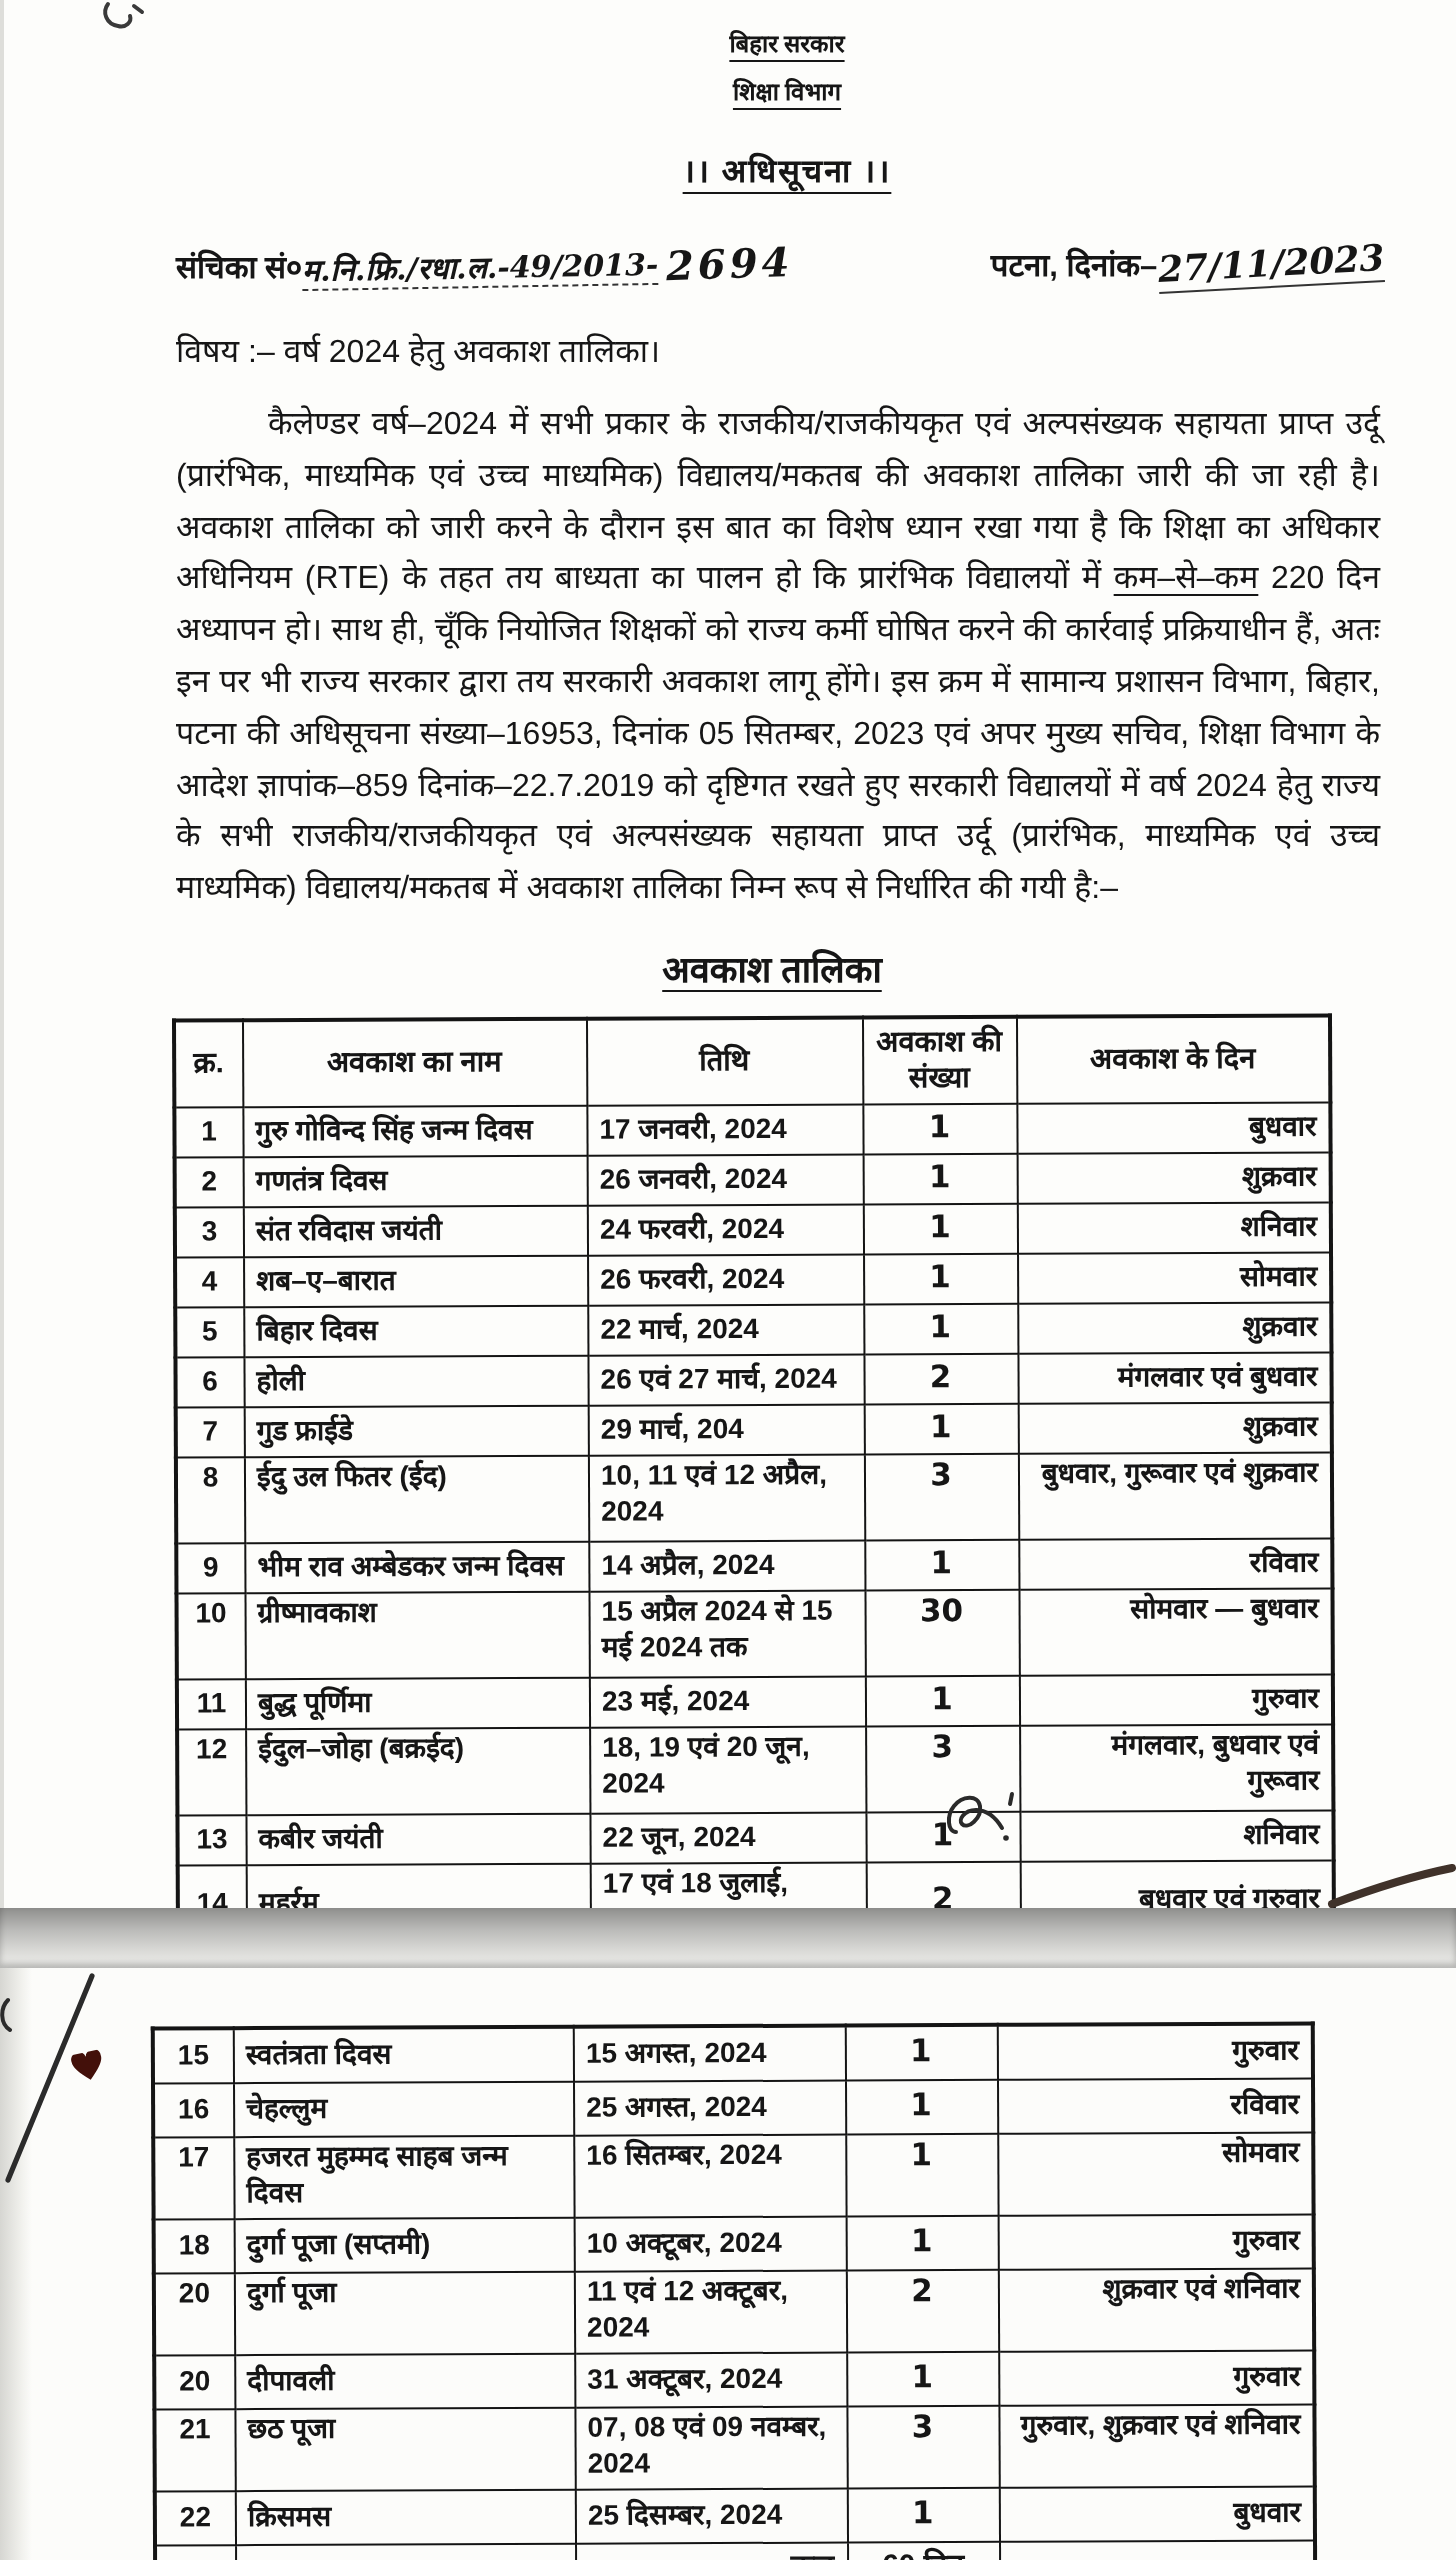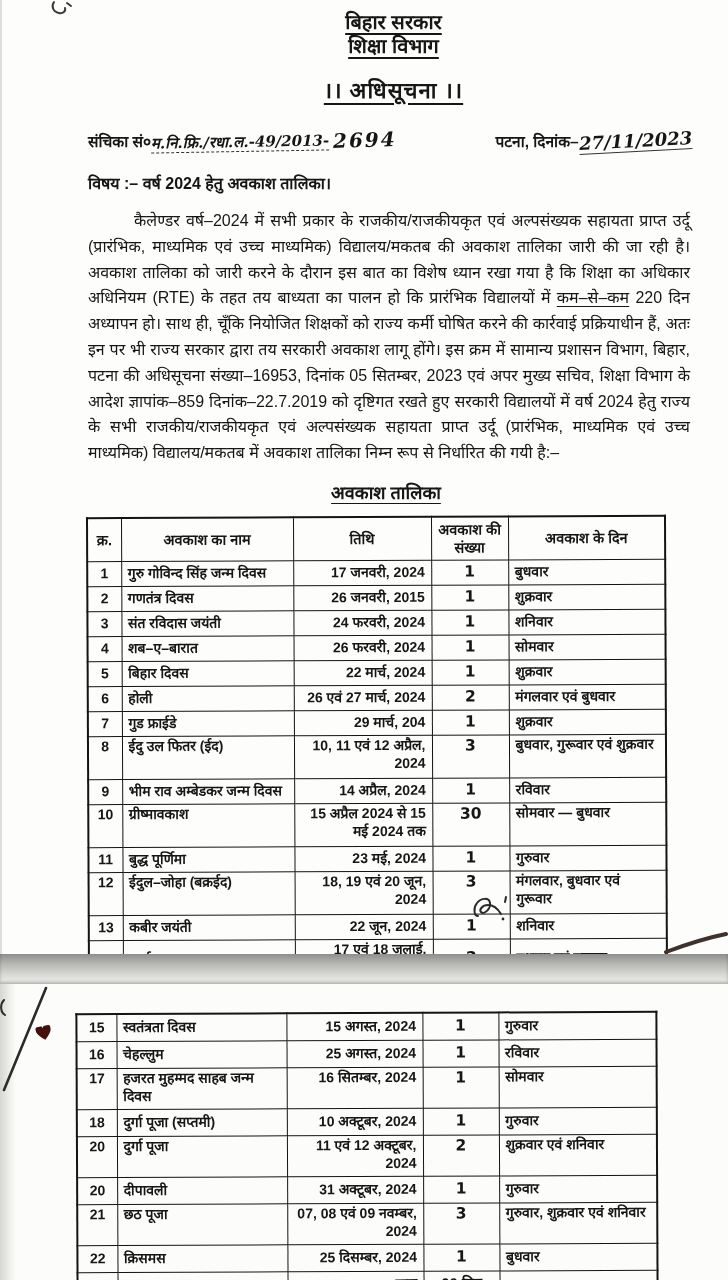--- a/index.html
+++ b/index.html
@@ -8,53 +8,53 @@
   .page{position:absolute;left:0;width:728px;background:#fdfdfb;overflow:hidden;}
   .page1{top:0;height:956px;border-left:2px solid #dededa;}
   .page2{top:984px;height:296px;background:#fcfcfa;}
   .page2-edge{position:absolute;left:0;top:0;width:16px;height:100%;
               background:linear-gradient(90deg,#d6d6d2,#f2f2ee 70%,rgba(255,255,255,0));}
   .separator{position:absolute;top:954px;left:0;width:728px;height:30px;
              background:linear-gradient(180deg,#8f8f8d 0%,#b9b9b7 35%,#d9d9d6 70%,#efefec 100%);
              box-shadow:0 -2px 3px rgba(0,0,0,.25) inset;}
   
   .hdr{padding-top:10px;text-align:center;padding-left:55px;}
-  .hdr .ln{font-weight:bold;font-size:20px;line-height:24px;display:inline-block;
-           text-decoration:underline;text-underline-offset:4px;}
+  .hdr .ln{font-weight:bold;font-size:12px;line-height:24px;display:inline-block;
+           text-decoration:underline;text-underline-offset:4px;font-family:Liberation Serif, serif;}
   .notif{margin-top:16px;text-align:center;padding-left:55px;}
-  .notif span{font-weight:bold;font-size:22px;letter-spacing:1px;
+  .notif span{font-weight:bold;font-size:16px;letter-spacing:1px;
               text-decoration:underline;text-underline-offset:5px;}
   
   .refline{display:flex;justify-content:space-between;align-items:flex-end;
            margin:24px 38px 0 86px;font-size:15.5px;font-weight:bold;}
   .hand{font-family:"DejaVu Serif",serif;font-style:italic;font-weight:bold;}
   .ref-hw{font-size:15px;border-bottom:1.5px dashed #333;transform:rotate(-1deg);display:inline-block;}
   .ref-no{font-size:20px;letter-spacing:2px;transform:rotate(-2deg);display:inline-block;margin-left:4px;}
   .date-hw{font-size:18px;border-bottom:1.5px solid #333;transform:rotate(-3deg);display:inline-block;}
-  .subject{margin:20px 38px 0 86px;font-size:16px;font-weight:bold;}
+  .subject{margin:20px 38px 0 86px;font-size:16px;font-weight:normal;}
   
   .bodytext{margin:14px 40px 0 86px;font-size:16px;font-weight:normal;line-height:25.8px;
             text-align:justify;text-indent:46px;}
   .u-inline{text-decoration:underline;text-underline-offset:3px;}
   .table-title{margin-top:14px;text-align:center;padding-left:40px;}
   .table-title span{font-weight:bold;font-size:18px;text-decoration:underline;text-underline-offset:4px;}
   
   table.holiday{border-collapse:collapse;table-layout:fixed;font-size:14px;font-weight:bold;
                 transform:rotate(-0.25deg);}
   .t1{margin:12px 0 0 85px;width:578px;}
   .t2{margin:28px 0 0 76px;width:580px;transform:rotate(0.15deg);}
   table.holiday th,table.holiday td{border:1.6px solid #141414;padding:1px 6px;line-height:1.25;
                 overflow:hidden;}
   table.holiday{border:2.4px solid #141414;}
   th.h{font-size:14.5px;text-align:center;vertical-align:middle;height:40px;}
   td.c-no{text-align:center;font-size:14px;}
   td.c-name{text-align:left;}
-  td.c-date{text-align:right;border-radius:12px;}
+  td.c-date{text-align:left;border-radius:12px;}
   td.c-cnt{text-align:center;font-size:15.5px;font-family:"DejaVu Sans",sans-serif;}
-  td.c-days{text-align:left;}
+  td.c-days{text-align:right;}
   tr.s td{height:22px;}
   tr.d td{height:40px;vertical-align:top;}
   .t2 tr.s td{height:24px;}
   .t2 tr.d td{height:38px;vertical-align:top;}
   tr.total td{height:22px;}
   td.t-label{text-align:right;font-size:15px;}
   td.t-value{text-align:center;font-size:15px;}
   
   .mark{position:absolute;}
 </style>
@@ -116,21 +116,21 @@
       <tr class="s">
             <td class="c-no">1</td>
             <td class="c-name">गुरु गोविन्द सिंह जन्म दिवस</td>
             <td class="c-date">17 जनवरी, 2024</td>
             <td class="c-cnt">1</td>
             <td class="c-days">बुधवार</td>
           </tr>
       <tr class="s">
             <td class="c-no">2</td>
             <td class="c-name">गणतंत्र दिवस</td>
-            <td class="c-date">26 जनवरी, 2015</td>
+            <td class="c-date">26 जनवरी, 2024</td>
             <td class="c-cnt">1</td>
             <td class="c-days">शुक्रवार</td>
           </tr>
       <tr class="s">
             <td class="c-no">3</td>
             <td class="c-name">संत रविदास जयंती</td>
             <td class="c-date">24 फरवरी, 2024</td>
             <td class="c-cnt">1</td>
             <td class="c-days">शनिवार</td>
           </tr>

